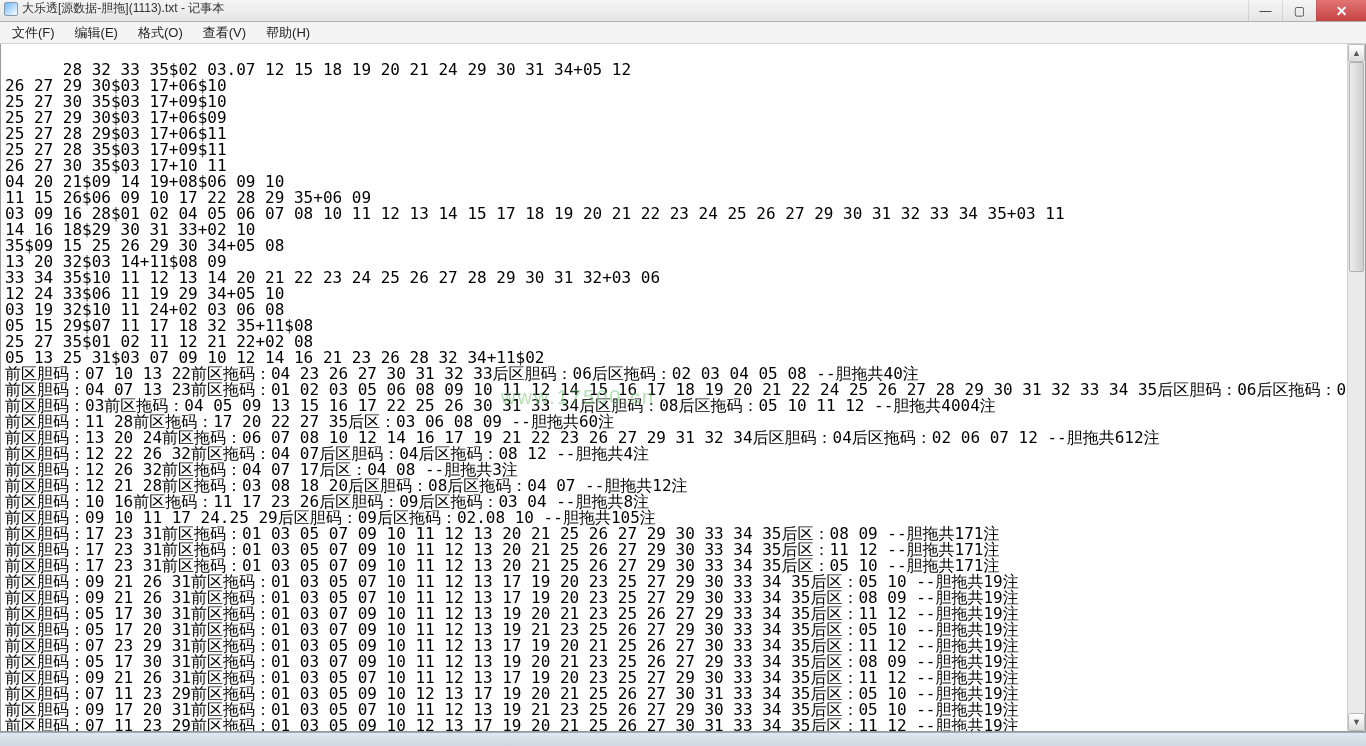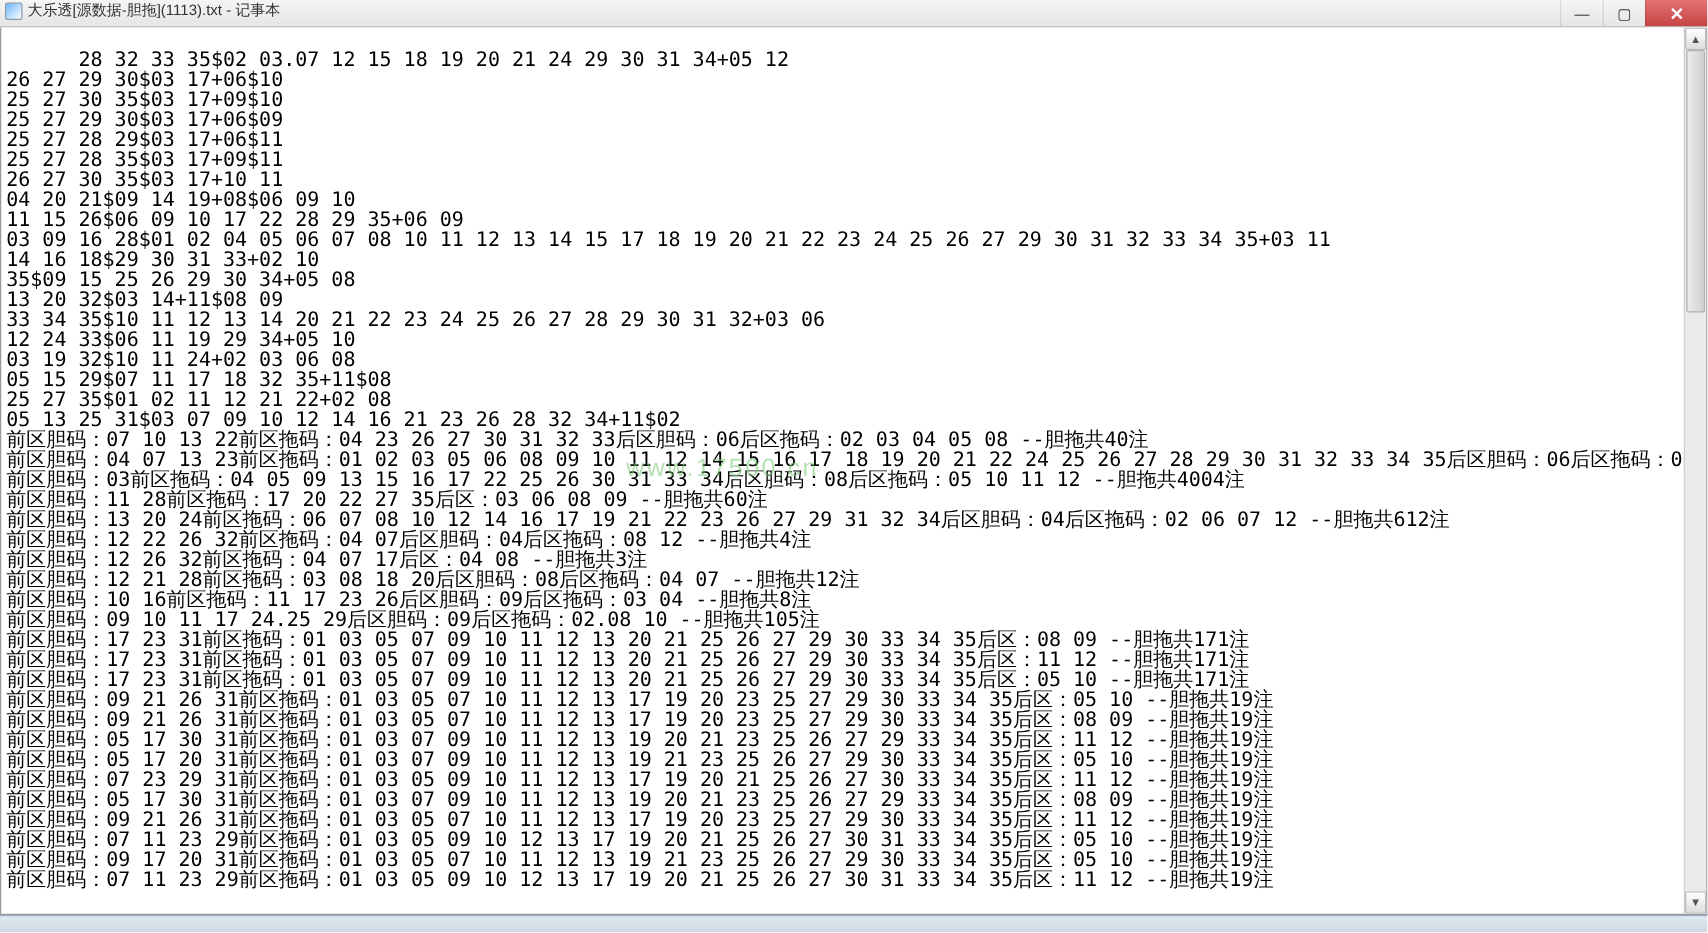--- a/index.html
+++ b/index.html
@@ -33,20 +33,27 @@
       <div class="titlebar-icon"></div>
       <div class="titlebar-text">大乐透[源数据-胆拖](1113).txt - 记事本</div>
     </div>
     <div class="win-btns">
       <div class="win-btn">—</div>
       <div class="win-btn">▢</div>
       <div class="win-btn close">✕</div>
     </div>
   </div>
 
+  <div class="menubar">
+    <div class="menu-item">文件(F)</div>
+    <div class="menu-item">编辑(E)</div>
+    <div class="menu-item">格式(O)</div>
+    <div class="menu-item">查看(V)</div>
+    <div class="menu-item">帮助(H)</div>
+  </div>
 
   <div class="client">
     <div class="textarea">
       <span>28 32 33 35$02 03.07 12 15 18 19 20 21 24 29 30 31 34+05 12
 26 27 29 30$03 17+06$10
 25 27 30 35$03 17+09$10
 25 27 29 30$03 17+06$09
 25 27 28 29$03 17+06$11
 25 27 28 35$03 17+09$11
 26 27 30 35$03 17+10 11

